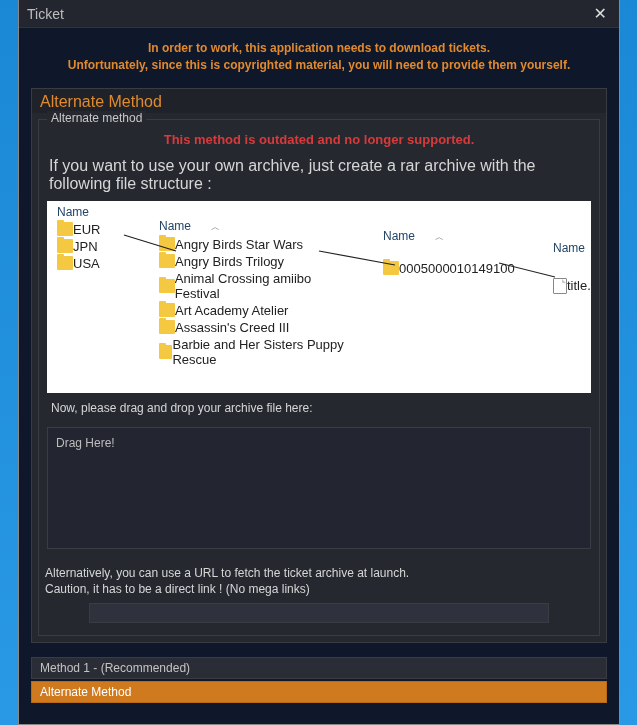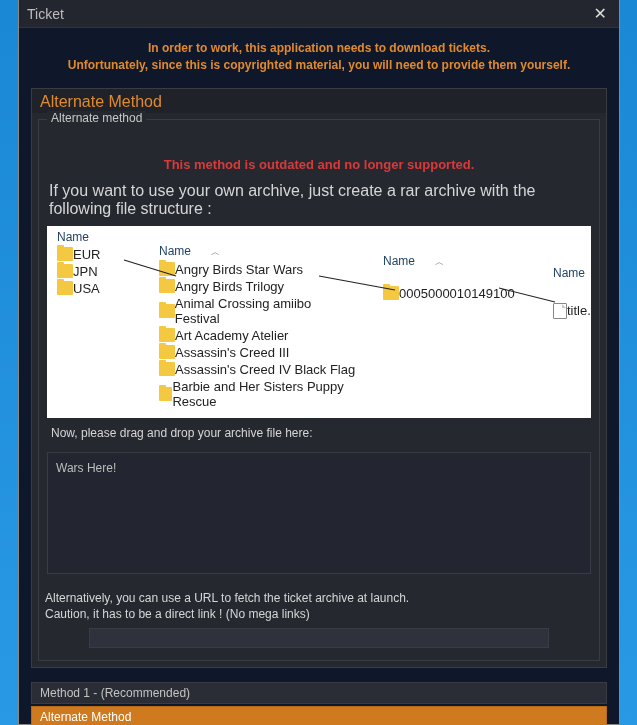--- a/index.html
+++ b/index.html
@@ -67,21 +67,20 @@
     padding: 0 4px;
     color: #c8c8c8;
     font-size: 12px;
   }
   .warning {
     color: #d83a3a;
     text-align: center;
     font-weight: 600;
     padding: 6px 0 10px;
     font-size: 13px;
-    margin-top: 25px;
   }
   .instruction {
     color: #d6d6d6;
     padding: 0 4px 6px;
     font-size: 16px;
   }
   .explorer {
     background: #fff;
     color: #000;
     position: relative;
@@ -244,24 +243,20 @@
                 <span class="folder-icon"></span>
                 <span>Animal Crossing amiibo Festival</span>
               </div>
             <div class="ex-item">
                 <span class="folder-icon"></span>
                 <span>Art Academy Atelier</span>
               </div>
             <div class="ex-item">
                 <span class="folder-icon"></span>
                 <span>Assassin's Creed III</span>
-              </div>
-            <div class="ex-item">
-                <span class="folder-icon"></span>
-                <span>Assassin's Creed IV Black Flag</span>
               </div>
             <div class="ex-item">
                 <span class="folder-icon"></span>
                 <span>Barbie and Her Sisters Puppy Rescue</span>
               </div>
           </div>
 
           <div class="col3">
             <div class="col-name"><span>Name</span><span class="sortarrow">︿</span></div>
             <div style="height:14px"></div>
@@ -287,21 +282,21 @@
               <line x1="2" y1="2" x2="78" y2="16" stroke="#222" stroke-width="1.2"></line>
             </svg>
           <svg class="arrow" style="left:450px;top:60px;width:60px;height:20px">
               <line x1="2" y1="2" x2="58" y2="16" stroke="#222" stroke-width="1.2"></line>
             </svg>
         </div>
 
         <div class="drag-instr">Now, please drag and drop your archive file here:</div>
 
         <div class="dragbox">
-          <span>Wars Here!</span>
+          <span>Drag Here!</span>
         </div>
 
         <div class="url-hint">
           <div>Alternatively, you can use a URL to fetch the ticket archive at launch.</div>
           <div>Caution, it has to be a direct link ! (No mega links)</div>
         </div>
         <input class="url-input" value="" style="">
       </div>
     </div>
   </div>

